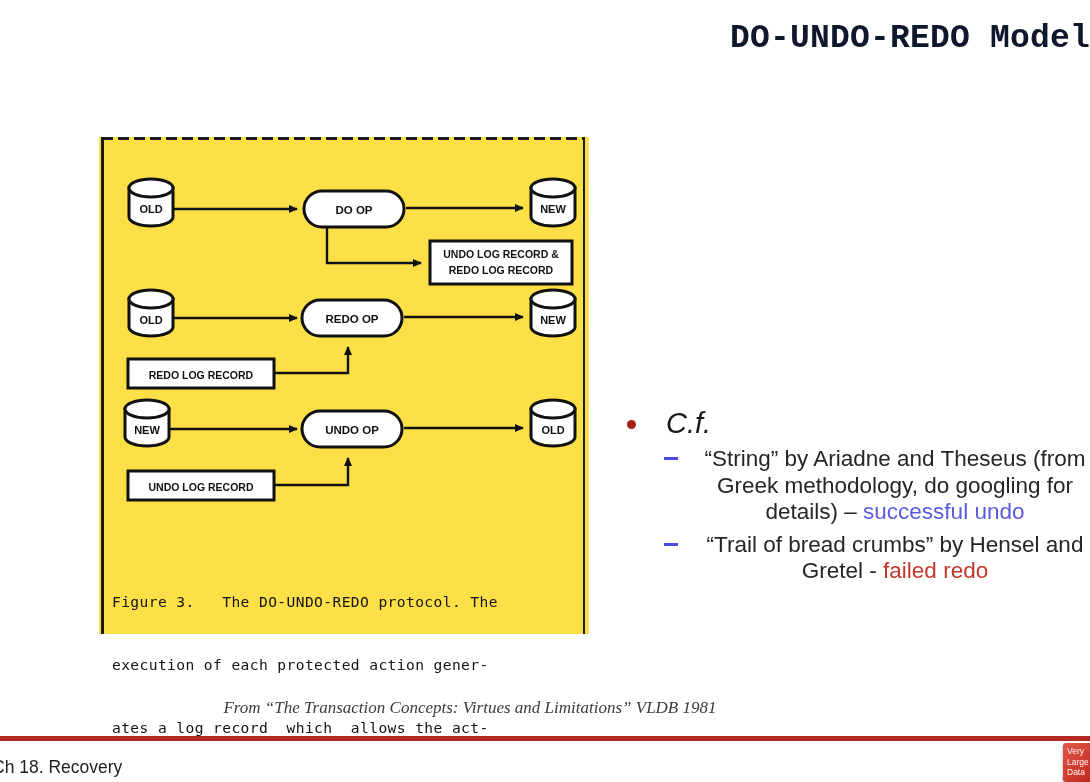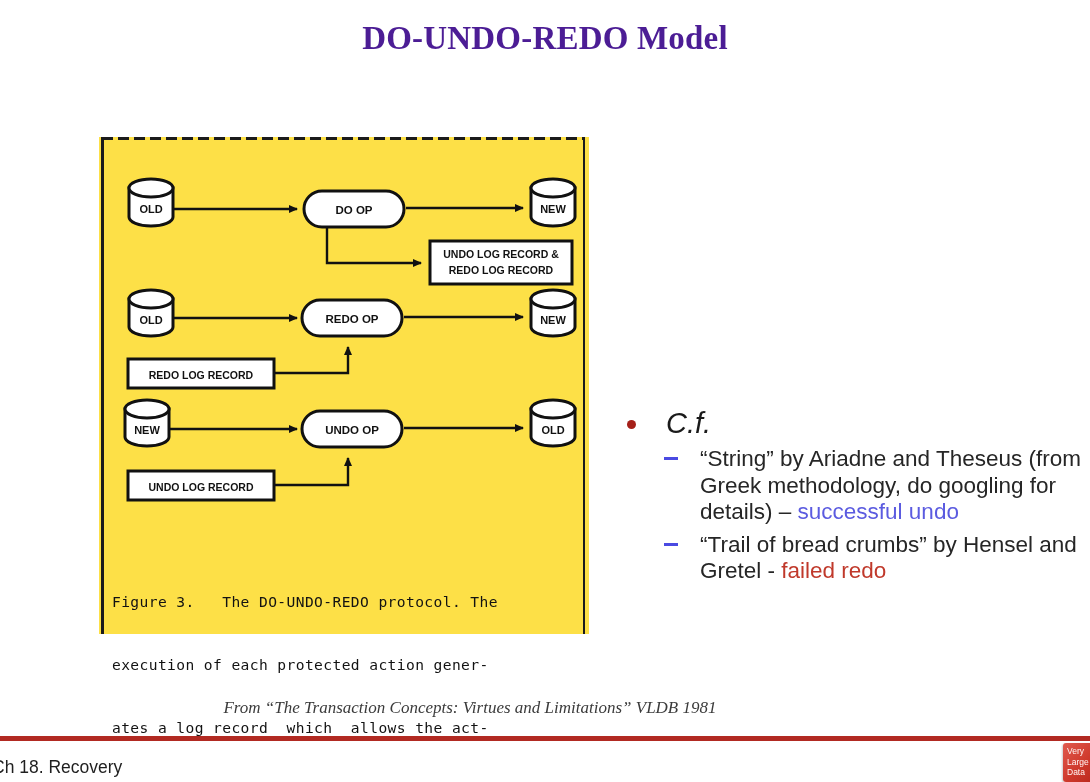--- a/index.html
+++ b/index.html
@@ -15,25 +15,25 @@
     font-family: "Liberation Sans", sans-serif;
     -webkit-font-smoothing: antialiased;
   }
 
   
   .slide-title {
     position: absolute;
     top: 20px;
     left: 0;
     width: 1090px;
-    text-align: center;
-    font-family: Liberation Serif, serif;
+    text-align: right;
+    font-family: Liberation Mono, monospace;
     font-weight: bold;
     font-size: 33px;
-    color: #4c1d95;
+    color: #0f172a;
     letter-spacing: 0.2px;
   }
 
   
   .figure-wrap {
     position: absolute;
     left: 99px;
     top: 137px;
     width: 490px;
     height: 497px;
@@ -102,20 +102,21 @@
     border-radius: 50%;
     background: #a52019;
   }
   .bullet-l2 {
     position: relative;
     padding-left: 80px;
     font-size: 22.5px;
     line-height: 26.5px;
     color: #262626;
     margin-bottom: 6px;
+    text-align: center;
   }
   .bullet-dash {
     position: absolute;
     left: 44px;
     top: 11px;
     width: 14px;
     height: 3px;
     background: #4a4ae2;
   }
   .hl-blue { color: #5b5be0; }

